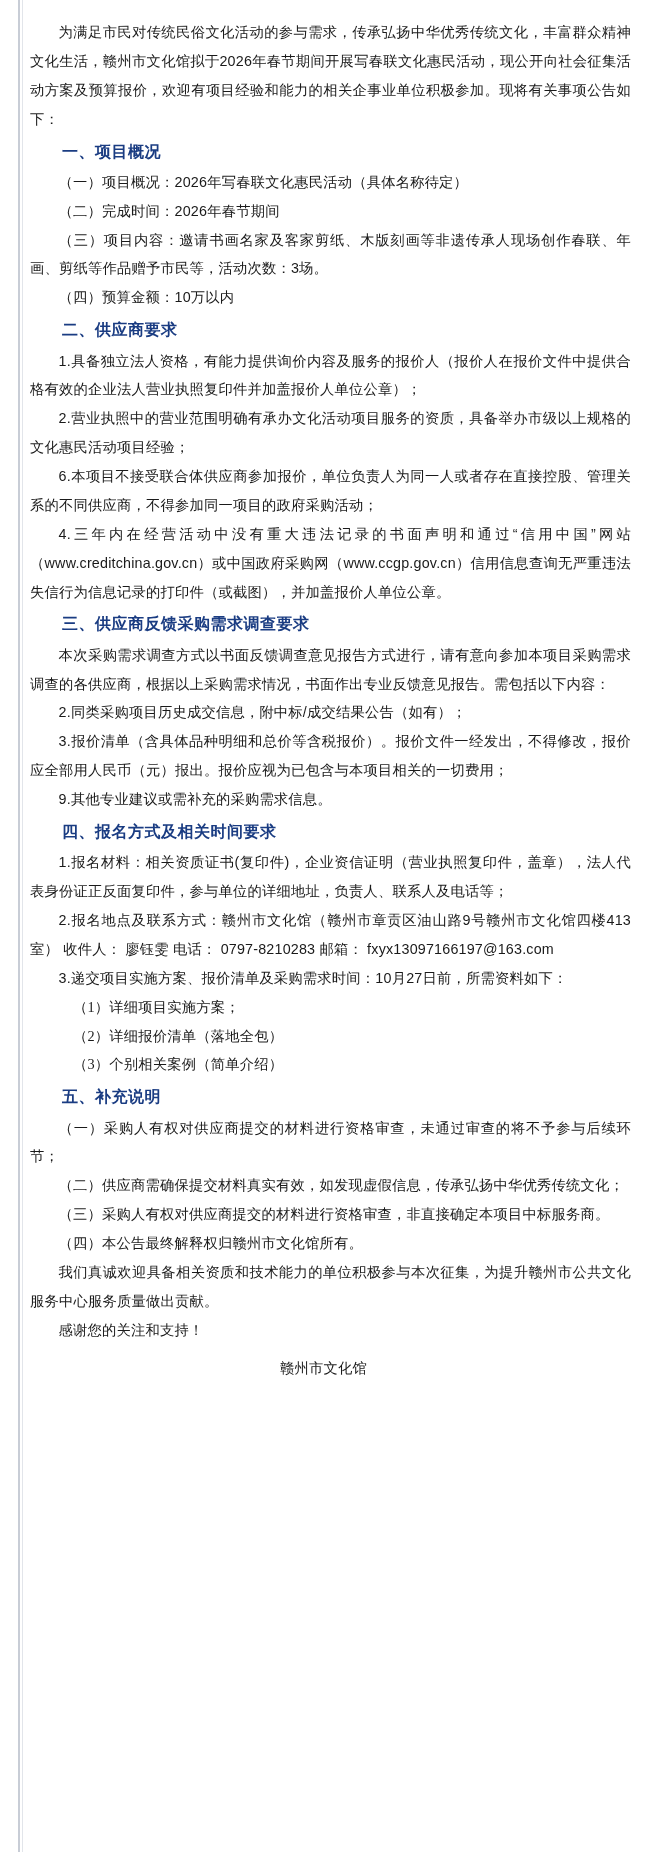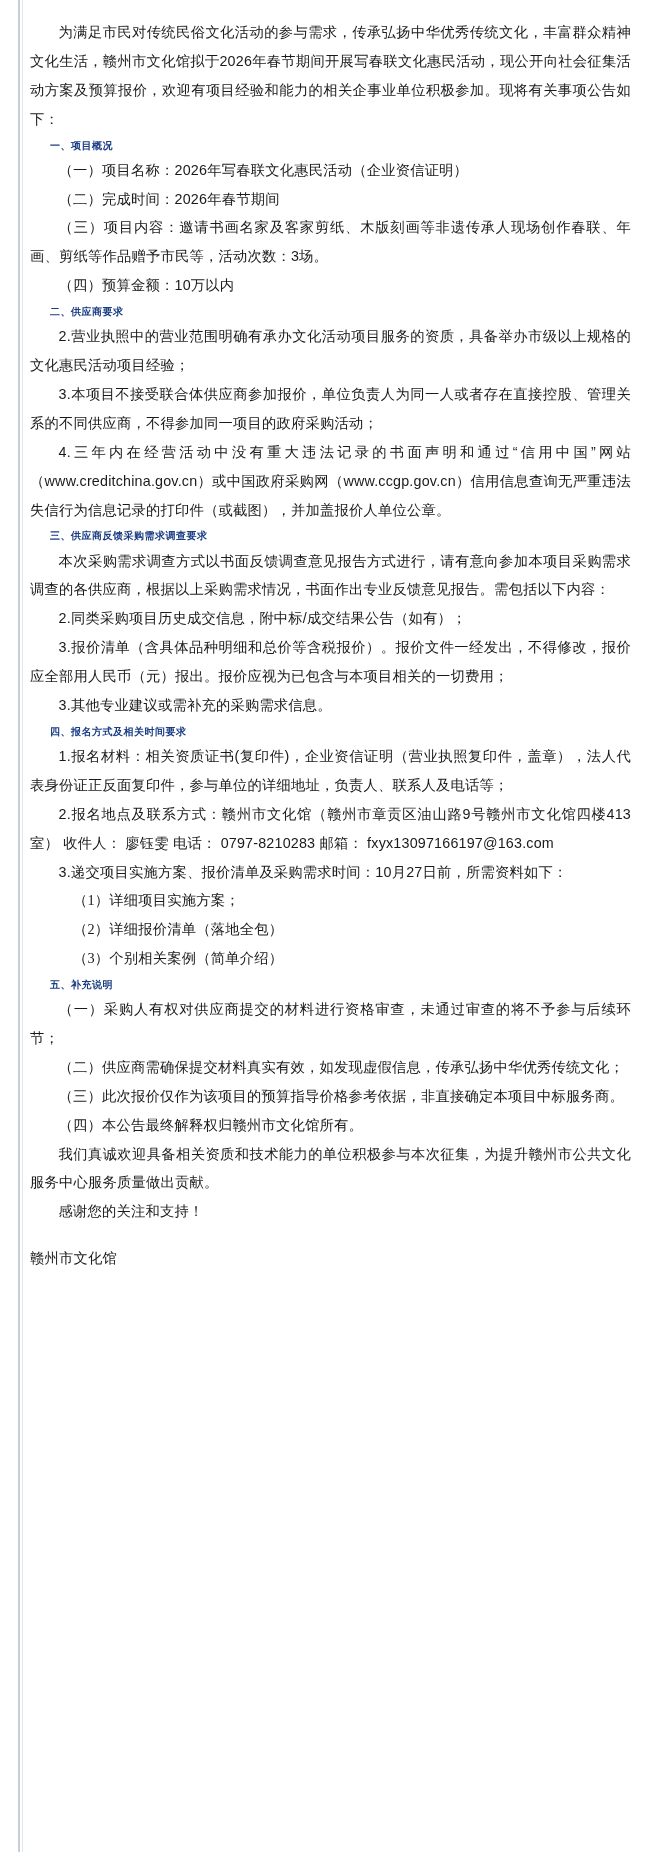--- a/index.html
+++ b/index.html
@@ -50,77 +50,78 @@
     margin: 0;
   }
   .indent2 {
     text-indent: 2em;
   }
   .h-sec {
     color: #1a3c82;
     font-weight: bold;
     text-indent: 2em;
     margin-top: 2px;
-    font-size: 10px;
+    font-size: 16px;
     letter-spacing: 0.5px;
   }
   .sub {
     text-indent: 2em;
   }
   .item-indent {
     text-indent: 3em;
     font-family: Liberation Serif, serif;
   }
   .signature {
-    text-align: left;
-    margin-top: 17px;
+    text-align: center;
+    margin-top: 8px;
     line-height: 2.1;
   }
   .sig-line {
     display: block;
     padding-right: 14px;
   }
 </style>
 </head>
 <body>
 
 <div class="page">
   <div class="doc">
 
     <p class="indent2">为满足市民对传统民俗文化活动的参与需求，传承弘扬中华优秀传统文化，丰富群众精神文化生活，赣州市文化馆拟于2026年春节期间开展写春联文化惠民活动，现公开向社会征集活动方案及预算报价，欢迎有项目经验和能力的相关企事业单位积极参加。现将有关事项公告如下：</p>
 
     <p class="h-sec">一、项目概况</p>
-    <p class="sub">（一）项目名称：2026年写春联文化惠民活动（企业资信证明）</p>
+    <p class="sub">（一）项目概况：2026年写春联文化惠民活动（具体名称待定）</p>
     <p class="sub">（二）完成时间：2026年春节期间</p>
     <p class="sub">（三）项目内容：邀请书画名家及客家剪纸、木版刻画等非遗传承人现场创作春联、年画、剪纸等作品赠予市民等，活动次数：3场。</p>
     <p class="sub">（四）预算金额：10万以内</p>
 
     <p class="h-sec">二、供应商要求</p>
+    <p class="sub">1.具备独立法人资格，有能力提供询价内容及服务的报价人（报价人在报价文件中提供合格有效的企业法人营业执照复印件并加盖报价人单位公章）；</p>
     <p class="sub">2.营业执照中的营业范围明确有承办文化活动项目服务的资质，具备举办市级以上规格的文化惠民活动项目经验；</p>
-    <p class="sub">3.本项目不接受联合体供应商参加报价，单位负责人为同一人或者存在直接控股、管理关系的不同供应商，不得参加同一项目的政府采购活动；</p>
+    <p class="sub">6.本项目不接受联合体供应商参加报价，单位负责人为同一人或者存在直接控股、管理关系的不同供应商，不得参加同一项目的政府采购活动；</p>
     <p class="sub">4.三年内在经营活动中没有重大违法记录的书面声明和通过“信用中国”网站（www.creditchina.gov.cn）或中国政府采购网（www.ccgp.gov.cn）信用信息查询无严重违法失信行为信息记录的打印件（或截图），并加盖报价人单位公章。</p>
 
     <p class="h-sec">三、供应商反馈采购需求调查要求</p>
     <p class="indent2">本次采购需求调查方式以书面反馈调查意见报告方式进行，请有意向参加本项目采购需求调查的各供应商，根据以上采购需求情况，书面作出专业反馈意见报告。需包括以下内容：</p>
     <p class="sub">2.同类采购项目历史成交信息，附中标/成交结果公告（如有）；</p>
     <p class="sub">3.报价清单（含具体品种明细和总价等含税报价）。报价文件一经发出，不得修改，报价应全部用人民币（元）报出。报价应视为已包含与本项目相关的一切费用；</p>
-    <p class="sub">3.其他专业建议或需补充的采购需求信息。</p>
+    <p class="sub">9.其他专业建议或需补充的采购需求信息。</p>
 
     <p class="h-sec">四、报名方式及相关时间要求</p>
     <p class="sub">1.报名材料：相关资质证书(复印件)，企业资信证明（营业执照复印件，盖章），法人代表身份证正反面复印件，参与单位的详细地址，负责人、联系人及电话等；</p>
     <p class="sub">2.报名地点及联系方式：赣州市文化馆（赣州市章贡区油山路9号赣州市文化馆四楼413室） 收件人： 廖钰雯  电话： 0797-8210283  邮箱： fxyx13097166197@163.com</p>
     <p class="sub">3.递交项目实施方案、报价清单及采购需求时间：10月27日前，所需资料如下：</p>
     <p class="item-indent">（1）详细项目实施方案；</p>
     <p class="item-indent">（2）详细报价清单（落地全包）</p>
     <p class="item-indent">（3）个别相关案例（简单介绍）</p>
 
     <p class="h-sec">五、补充说明</p>
     <p class="sub">（一）采购人有权对供应商提交的材料进行资格审查，未通过审查的将不予参与后续环节；</p>
     <p class="sub">（二）供应商需确保提交材料真实有效，如发现虚假信息，传承弘扬中华优秀传统文化；</p>
-    <p class="sub">（三）此次报价仅作为该项目的预算指导价格参考依据，非直接确定本项目中标服务商。</p>
+    <p class="sub">（三）采购人有权对供应商提交的材料进行资格审查，非直接确定本项目中标服务商。</p>
     <p class="sub">（四）本公告最终解释权归赣州市文化馆所有。</p>
 
     <p class="indent2">我们真诚欢迎具备相关资质和技术能力的单位积极参与本次征集，为提升赣州市公共文化服务中心服务质量做出贡献。</p>
     <p class="indent2">感谢您的关注和支持！</p>
 
     <div class="signature">
       <span class="sig-line">赣州市文化馆</span>
     </div>
 
   </div>

